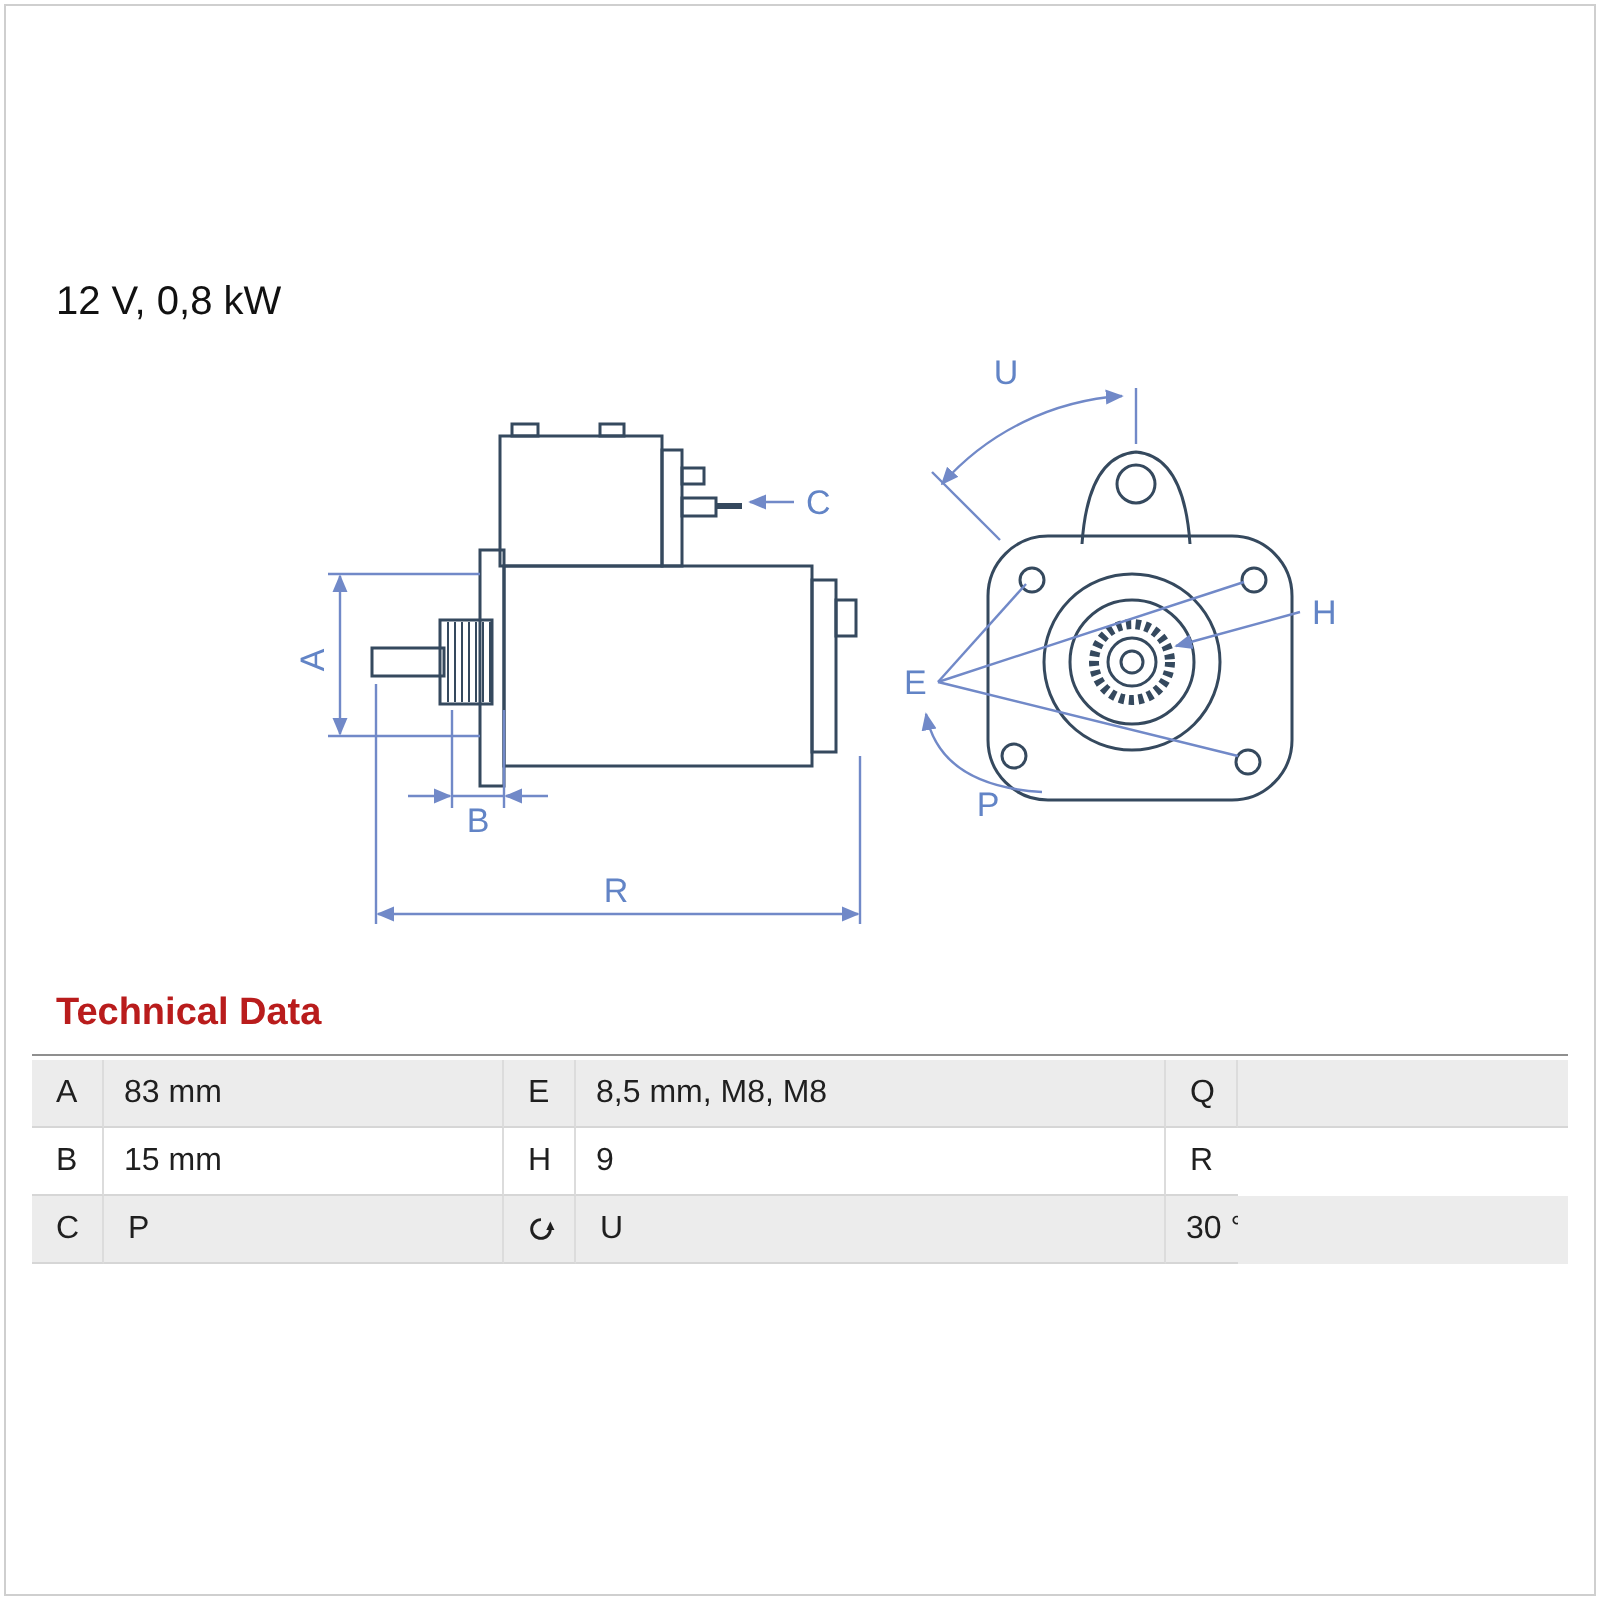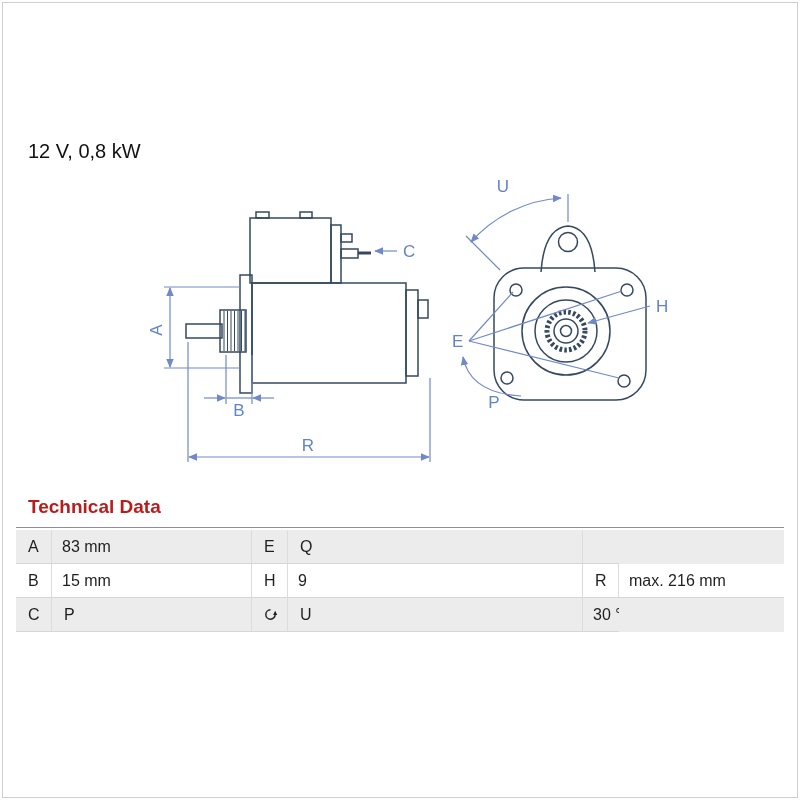--- a/index.html
+++ b/index.html
@@ -154,31 +154,31 @@
   </svg>
 
   <div id="tech-head">Technical Data</div>
 
   <div id="spec-table">
 
     <div class="tr zebra">
       <div class="td">A</div>
       <div class="td val">83 mm</div>
       <div class="td">E</div>
+      <div class="td val">8,5 mm, M8, M8</div>
       <div class="td">Q</div>
       <div class="td val"></div>
     </div>
 
     <div class="tr">
       <div class="td">B</div>
       <div class="td val">15 mm</div>
       <div class="td">H</div>
       <div class="td val">9</div>
       <div class="td">R</div>
-      <div class="td val">max. 216 mm</div>
     </div>
 
     <div class="tr zebra">
       <div class="td">C</div>
       <div class="td">P</div>
       <div class="td val">
         <span class="rot-icon">
           <svg viewBox="0 0 20 20" width="17" height="17">
             <path d="M 10 4.5 A 5.5 5.5 0 1 0 15.5 10" fill="none" stroke="#1f1f1f" stroke-width="1.7"></path>
             <polygon points="15.5,5.6 13.1,10.6 17.9,10.6" fill="#1f1f1f"></polygon>

